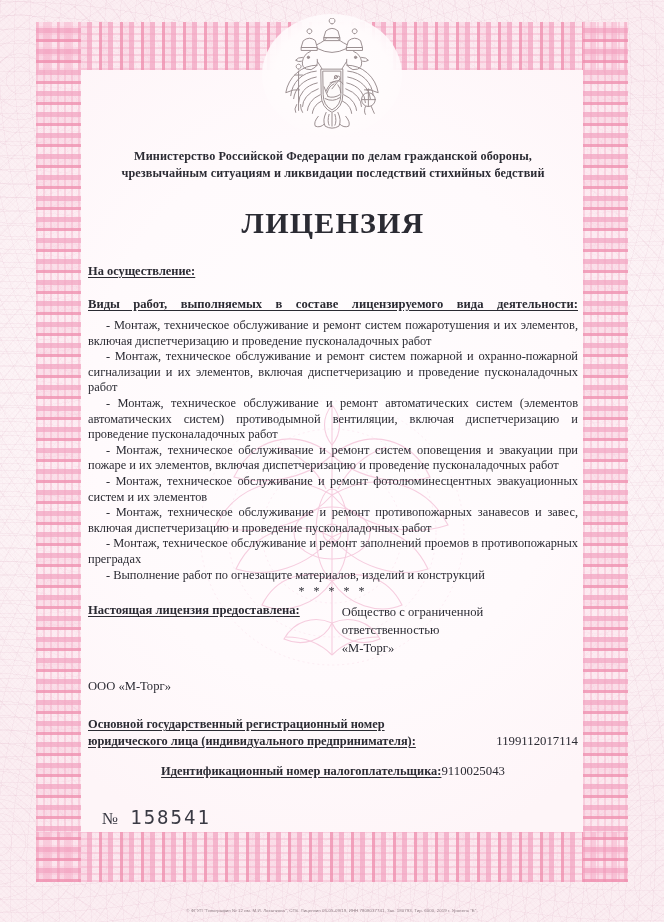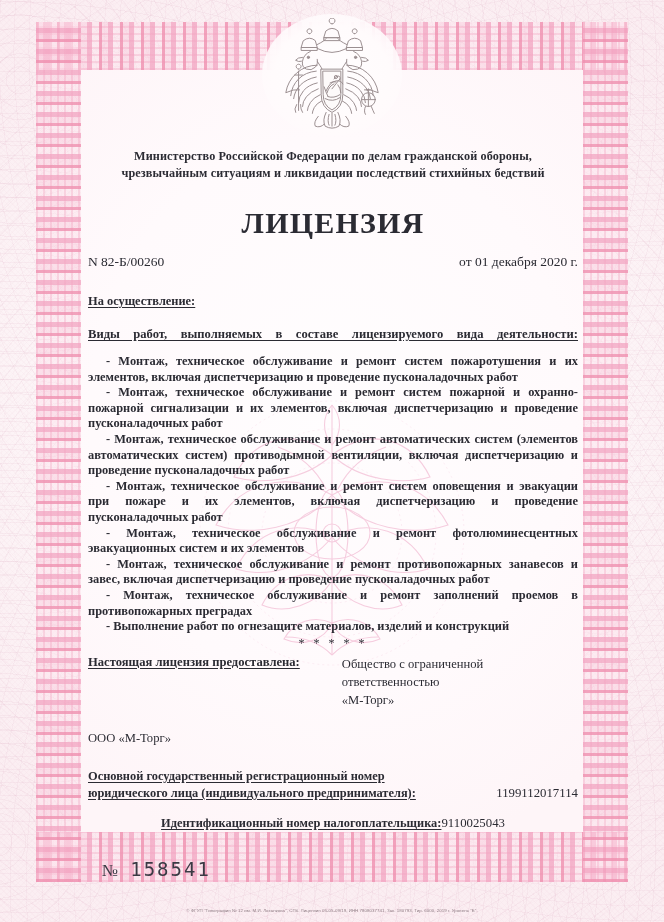--- a/index.html
+++ b/index.html
@@ -172,24 +172,23 @@
     margin-top: 18px;
     font-weight: bold;
     text-decoration: underline;
     text-underline-offset: 2px;
     font-size: 12.6px;
     text-align: justify;
     text-align-last: justify;
   }
 
   .works-list {
-    margin-top: 12px;
+    margin-top: 6px;
     font-size: 12.4px;
     line-height: 15.6px;
-    font-weight: bold;
   }
   .works-list p {
     margin: 0;
     text-indent: 18px;
     text-align: justify;
   }
   .works-list p.nojust { text-align: left; }
 
   .stars {
     text-align: center;
@@ -394,24 +393,20 @@
 
   <div class="content">
 
     <div class="ministry">
       <div>Министерство Российской Федерации по делам гражданской обороны,</div>
       <div>чрезвычайным ситуациям и ликвидации последствий стихийных бедствий</div>
     </div>
 
     <div class="title">ЛИЦЕНЗИЯ</div>
 
-    <div class="numrow">
-      <span>N 82-Б/00260</span>
-      <span>от 01 декабря 2020 г.</span>
-    </div>
 
     <div class="sec-activity">
       <span class="lbl-ul">На осуществление:</span>
     </div>
 
     <div class="works-head">Виды работ, выполняемых в составе лицензируемого вида деятельности:</div>
 
     <div class="works-list">
       <p>- Монтаж, техническое обслуживание и ремонт систем пожаротушения и их элементов, включая диспетчеризацию и проведение пусконаладочных работ</p>
       <p>- Монтаж, техническое обслуживание и ремонт систем пожарной и охранно-пожарной сигнализации и их элементов, включая диспетчеризацию и проведение пусконаладочных работ</p>

